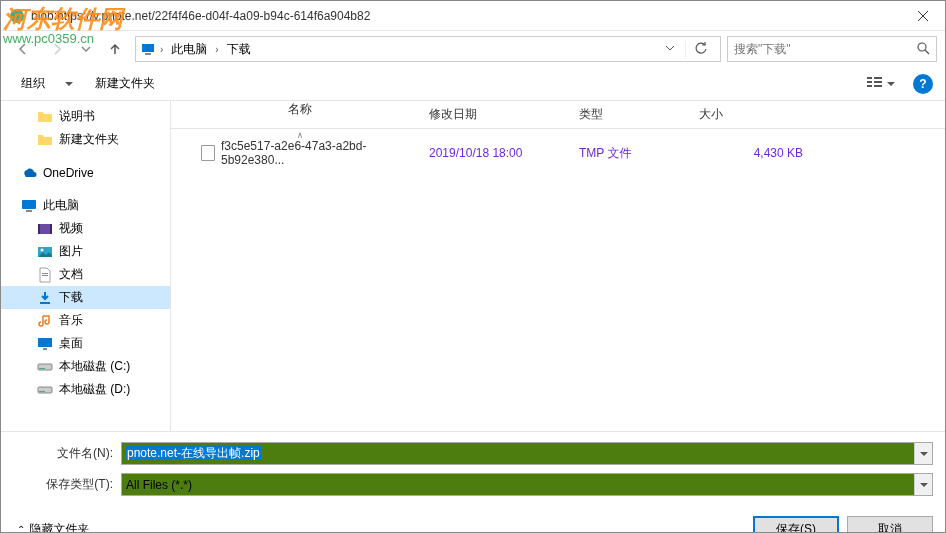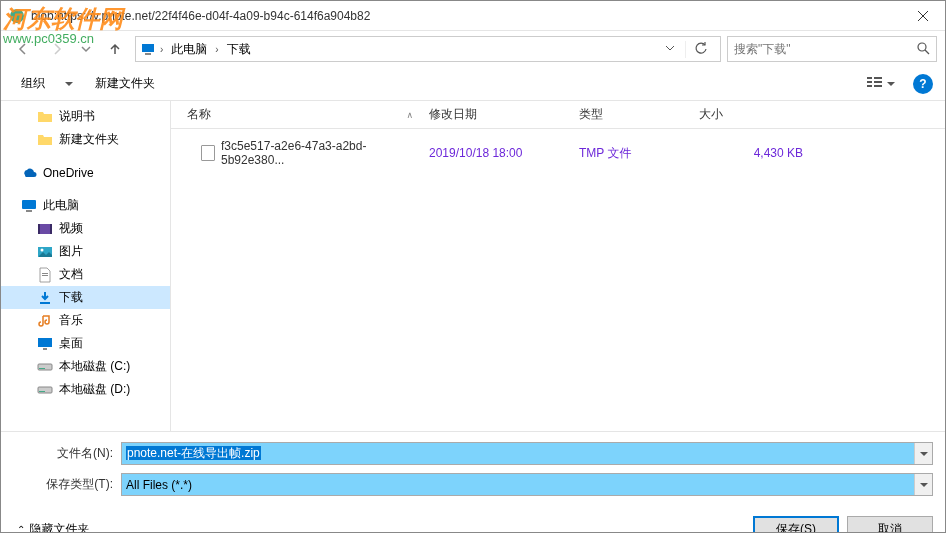--- a/index.html
+++ b/index.html
@@ -36,37 +36,37 @@
 .sidebar { width: 170px; border-right: 1px solid #e5e5e5; overflow-y: auto; padding: 4px 0; }
 .sbitem { display: flex; align-items: center; height: 23px; padding-left: 20px; gap: 6px; cursor: pointer; }
 .sbitem.selected { background: #cce8ff; }
 .sbitem .ic { width: 16px; height: 16px; flex-shrink: 0; }
 .sbitem.lvl1 { padding-left: 36px; }
 .sbspace { height: 10px; }
 
 .filelist { flex: 1; position: relative; }
 .flhead { display: flex; height: 28px; border-bottom: 1px solid #e5e5e5; align-items: center; color: #333; }
 .flhead .col { padding: 0 8px; display: flex; align-items: center; gap: 6px; cursor: pointer; height: 100%; }
-.flhead .c1 { width: 250px; padding-left: 16px; }
+.flhead .c1 { width: 250px; padding-left: 16px; flex-direction: column; }
 .flhead .c2 { width: 150px; }
 .flhead .c3 { width: 120px; }
 .flhead .c4 { width: 120px; }
 .flhead .sort { font-size: 9px; color: #888; }
 .flrow { display: flex; height: 24px; align-items: center; margin-top: 12px; }
 .flrow .col { padding: 0 8px; color: #6d28d9; }
 .flrow .c1 { width: 250px; padding-left: 30px; display: flex; align-items: center; gap: 6px; color: #333; }
 .flrow .c2 { width: 150px; }
 .flrow .c3 { width: 120px; }
 .flrow .c4 { width: 120px; text-align: right; }
 .fileicon { width: 14px; height: 16px; border: 1px solid #999; background: #fff; border-radius: 1px; flex-shrink: 0; }
 
 .bottom { border-top: 1px solid #e5e5e5; padding: 10px 12px 12px 12px; background: #fff; }
 .formrow { display: flex; align-items: center; margin-bottom: 8px; }
 .formrow .lbl { width: 108px; text-align: right; padding-right: 8px; color: #333; }
-.formrow .fld { flex: 1; height: 23px; border: 1px solid #aaa; display: flex; align-items: center; background: #7dd3fc; }
+.formrow .fld { flex: 1; height: 23px; border: 1px solid #aaa; display: flex; align-items: center; background: #4d7c0f; }
 .formrow .fld .seltext { background: #0078d4; color: #fff; padding: 0 1px; }
 .formrow .fld .ddarrow { width: 18px; height: 100%; display: flex; align-items: center; justify-content: center; border-left: 1px solid #ccc; cursor: pointer; color: #555; background: #f0f0f0; }
 .btnrow { display: flex; align-items: center; margin-top: 20px; }
 .btnrow .hidefolders { display: flex; align-items: center; gap: 4px; cursor: pointer; padding: 2px 4px; }
 .btnrow .hfchev { font-size: 10px; }
 .btnrow .spacer { flex: 1; }
 .btnrow .btn { width: 86px; height: 26px; border: 1px solid #aaa; background: #e1e1e1; display: flex; align-items: center; justify-content: center; cursor: pointer; margin-left: 8px; }
 .btnrow .btn.primary { border: 1px solid #0078d4; background: #e1e1e1; box-shadow: 0 0 0 1px #0078d4 inset; }
 
 

